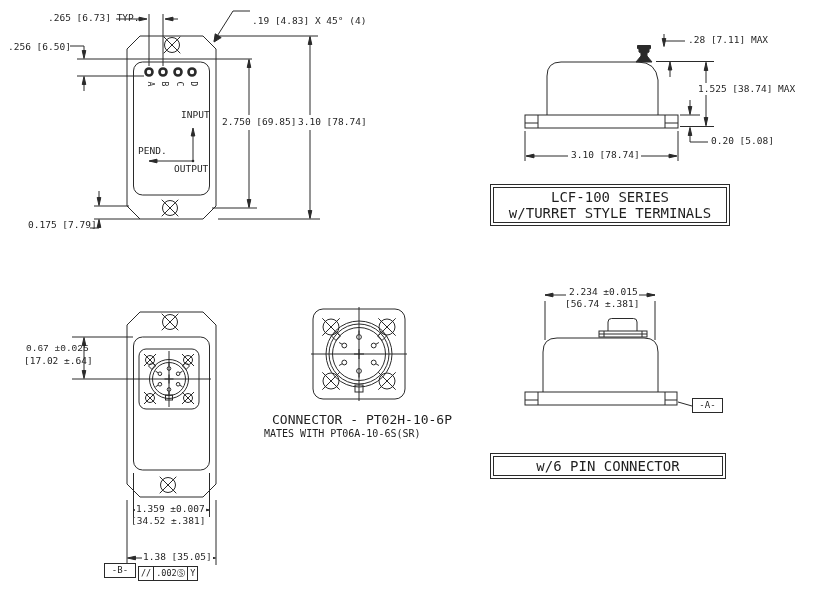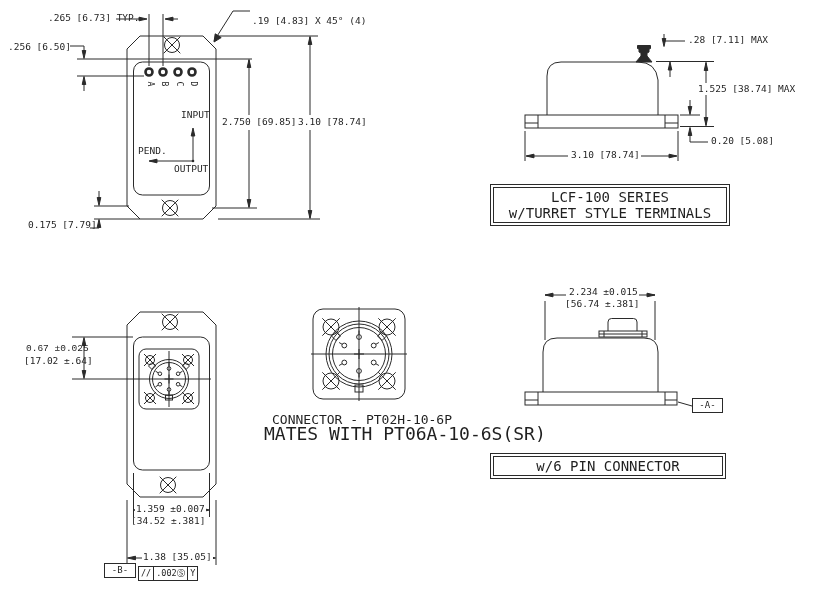--- a/index.html
+++ b/index.html
@@ -248,21 +248,21 @@
 <div class="t bg" style="left:142px;top:552px;">1.38 [35.05]</div>
 
 <div class="flag" style="left:104px;top:563px;width:30px;height:13px;">-B-</div>
 <div class="fcf" style="left:139px;top:566px;">
   <div class="fcf-cell">//</div>
   <div class="fcf-cell">.002Ⓢ</div>
   <div class="fcf-cell">Y</div>
 </div>
 
 <div class="t" style="left:272px;top:413px;font-size:13px;line-height:14px;">CONNECTOR - PT02H-10-6P</div>
-<div class="t" style="left:264px;top:427px;font-size:18px;line-height:14px;">MATES WITH PT06A-10-6S(SR)</div>
+<div class="t" style="left:264px;top:427px;font-size:10px;line-height:14px;">MATES WITH PT06A-10-6S(SR)</div>
 
 <div class="t bg" style="left:568px;top:287px;">2.234 ±0.015</div>
 <div class="t" style="left:565px;top:299px;">[56.74 ±.381]</div>
 <div class="flag" style="left:692px;top:398px;width:29px;height:13px;">-A-</div>
 
 <div class="series-box" style="left:490px;top:453px;width:230px;">
   <div class="series-inner">
     <div>w/6 PIN CONNECTOR</div>
   </div>
 </div>

